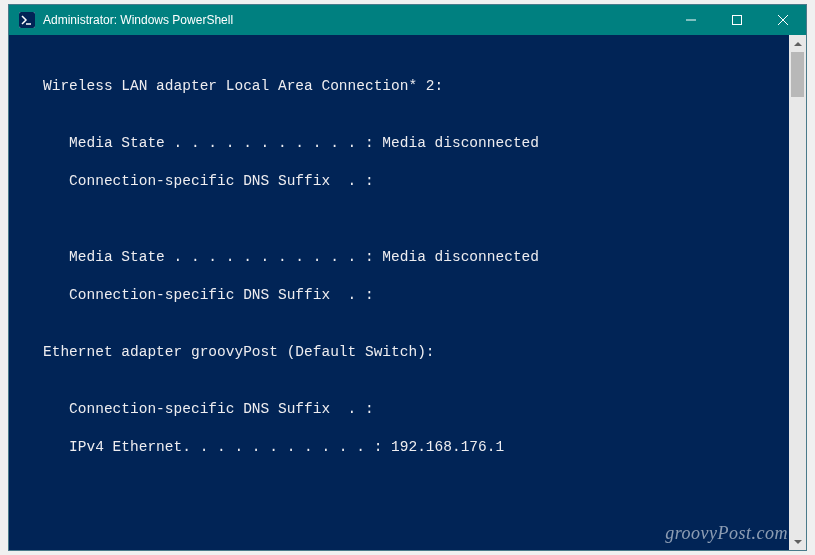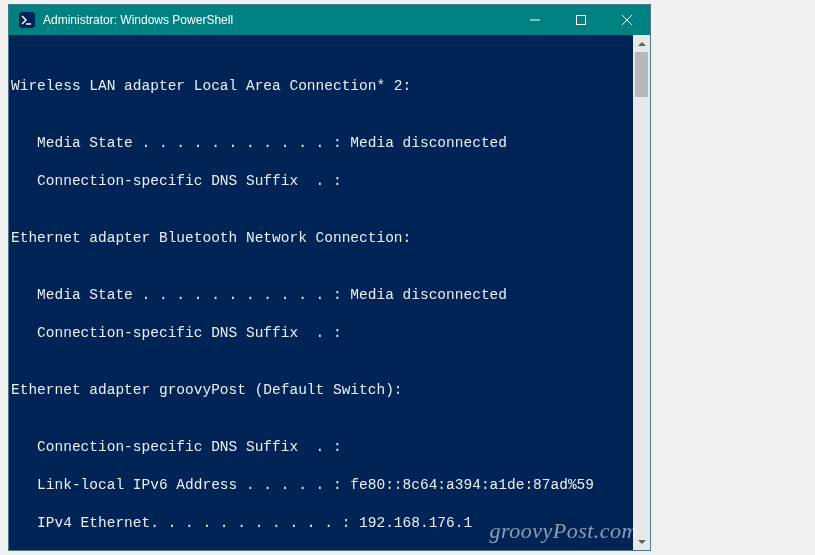--- a/index.html
+++ b/index.html
@@ -8,21 +8,21 @@
       height: 555px;
       font-family: Consolas, monospace;
       background: #f0f0f0;
       overflow: hidden;
       position: relative;
     }
     .window {
       position: absolute;
       left: 8px;
       top: 4px;
-      width: 643px;
+      width: 799px;
       height: 547px;
       background: #012456;
       border: 1px solid #4a7a8a;
       display: flex;
       flex-direction: column;
     }
     .titlebar {
       height: 30px;
       background: #008080;
       display: flex;
@@ -53,20 +53,21 @@
       align-items: center;
       justify-content: center;
       color: #ffffff;
     }
     .titlebar-btn svg { width: 10px; height: 10px; stroke: #ffffff; stroke-width: 1; fill: none; }
     .content-wrap {
       flex: 1;
       display: flex;
       background: #fca5a5;
       overflow: hidden;
+      margin-left: 32px;
     }
     .terminal {
       flex: 1;
       background: #012456;
       color: #eeedf0;
       font-family: Consolas, "Courier New", monospace;
       font-size: 14.5px;
       line-height: 19px;
       padding: 4px 0 0 2px;
       white-space: pre;
@@ -91,25 +92,25 @@
     .scroll-thumb {
       position: absolute;
       top: 0;
       left: 2px;
       right: 2px;
       height: 45px;
       background: #b8b8b8;
     }
     .watermark {
       position: absolute;
-      right: 12px;
+      right: 18px;
       bottom: 6px;
       font-family: Georgia, "Times New Roman", serif;
       font-style: italic;
-      font-size: 22px;
+      font-size: 18px;
       color: rgba(255,255,255,0.55);
       pointer-events: none;
       letter-spacing: 0.5px;
     }
   </style>
 </head>
 <body>
 
 <div class="window">
   <div class="titlebar">
@@ -142,29 +143,27 @@
   </div>
 
   <div class="content-wrap">
     <div class="terminal">
 <div class="line"></div>
 <div class="line">Wireless LAN adapter Local Area Connection* 2:</div>
 <div class="line"></div>
 <div class="line">   Media State . . . . . . . . . . . : Media disconnected</div>
 <div class="line">   Connection-specific DNS Suffix  . :</div>
 <div class="line"></div>
-<div class="line">Ethernet adapter Bluetooth Network Connection:</div>
 <div class="line"></div>
 <div class="line">   Media State . . . . . . . . . . . : Media disconnected</div>
 <div class="line">   Connection-specific DNS Suffix  . :</div>
 <div class="line"></div>
 <div class="line">Ethernet adapter groovyPost (Default Switch):</div>
 <div class="line"></div>
 <div class="line">   Connection-specific DNS Suffix  . :</div>
-<div class="line">   Link-local IPv6 Address . . . . . : fe80::8c64:a394:a1de:87ad%59</div>
 <div class="line">   IPv4 Ethernet. . . . . . . . . . . : 192.168.176.1</div>
 
 
 
 <div class="line"></div>
 
 <div class="line"></div>
 
 
     </div>

